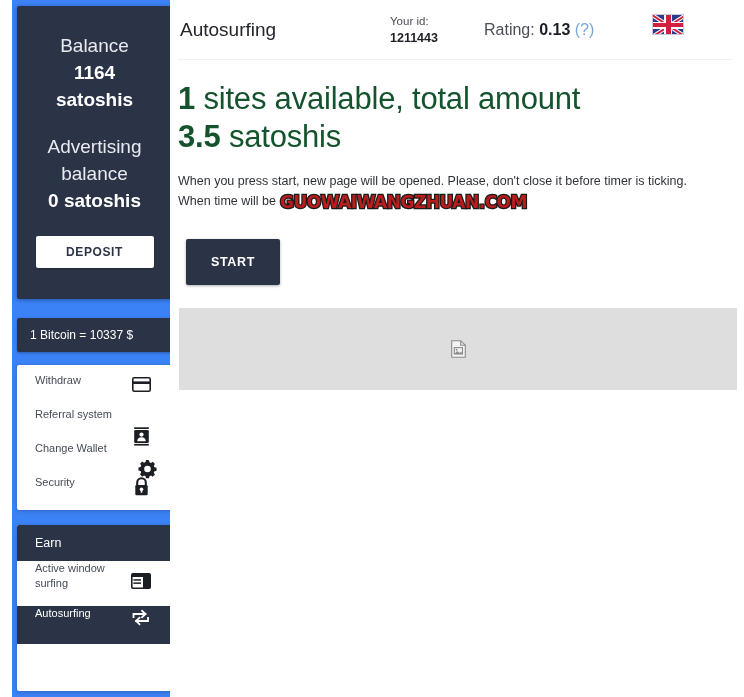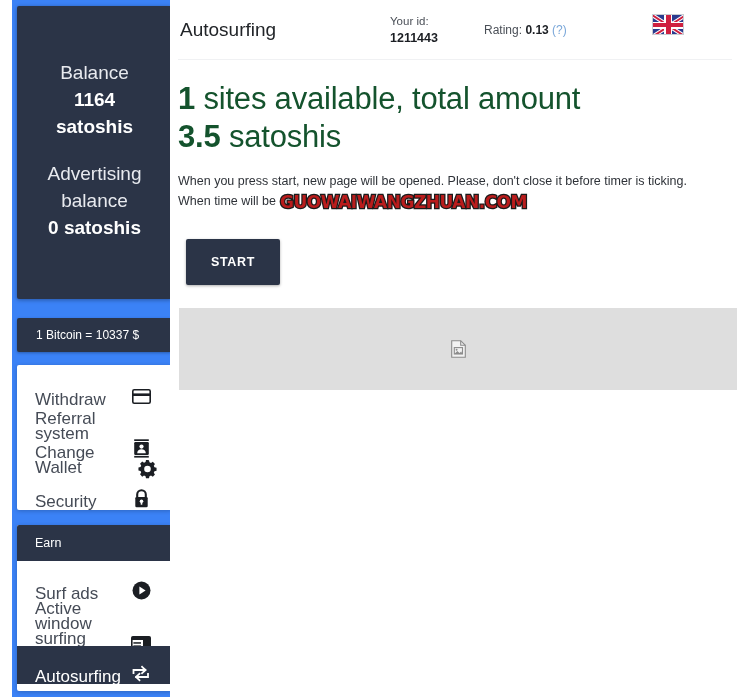--- a/index.html
+++ b/index.html
@@ -73,21 +73,21 @@
   .rate-card {
     position: absolute;
     left: 5px; top: 318px;
     width: 155px;
     height: 34px;
     background: #2b3447;
     border-radius: 2px;
     box-shadow: 0 1px 3px rgba(0,0,0,0.30);
     display: flex;
     align-items: center;
-    padding-left: 19px;
+    padding-left: 13px;
   }
   .rate-text {
     color: #ffffff;
     font-size: 12px;
     font-weight: 400;
   }
 
   .menu-card {
     position: absolute;
     left: 5px; top: 365px;
@@ -105,24 +105,24 @@
     height: 166px;
     background: #ffffff;
     border-radius: 2px;
     box-shadow: 0 1px 4px rgba(0,0,0,0.22);
     overflow: hidden;
   }
   .menu-item {
     position: relative;
     height: 34px;
     display: flex;
-    align-items: flex-end;
+    align-items: flex-start;
     padding: 0 20px 0 18px;
     color: #454b56;
-    font-size: 17px;
+    font-size: 11px;
     cursor: pointer;
   }
   .menu-item.tall { height: 45px; }
   .menu-item .lbl { flex: 1; line-height: 15px; }
   .menu-item .ico {
     width: 22px; height: 22px;
     display: flex; align-items: center; justify-content: center;
     flex: 0 0 22px;
   }
   .menu-head {
@@ -168,21 +168,21 @@
   }
   .page-title {
     font-size: 19px;
     color: #222529;
     font-weight: 400;
     width: 210px;
   }
   .idbox { width: 94px; }
   .id-label { font-size: 11.5px; color: #4a4f57; line-height: 17px; }
   .id-value { font-size: 12.5px; color: #1b1e23; font-weight: bold; line-height: 17px; }
-  .rating { font-size: 12px; color: #4a4f57; text-align: center; }
+  .rating { font-size: 16px; color: #4a4f57; text-align: center; }
   .rating b { color: #1b1e23; }
   .rating .q { color: #7aa7d9; }
   .flag-wrap { position: absolute; left: 482px; top: 14px; }
   .flag {
     width: 32px; height: 21px;
     border: 1px solid #c8ccd2;
     position: relative;
     overflow: hidden;
     background: #2a3b8f;
   }
@@ -268,20 +268,21 @@
   <aside class="sidebar">
 
     <div class="balance-card">
       <div class="bal-label">Balance</div>
       <div class="bal-value">1164</div>
       <div class="bal-value">satoshis</div>
       <div class="bal-gap"></div>
       <div class="bal-label">Advertising</div>
       <div class="bal-label">balance</div>
       <div class="bal-value">0 satoshis</div>
+      <button class="deposit-btn">DEPOSIT</button>
     </div>
 
     <div class="rate-card">
       <span class="rate-text">1 Bitcoin = 10337 $</span>
     </div>
 
     <nav class="menu-card">
 
       <div class="menu-item">
         <span class="lbl">Withdraw</span>
@@ -327,29 +328,20 @@
         <svg width="21" height="21" viewBox="0 0 21 21">
           <path fill="#1b1e23" d="M10.5 0.9l1.5 0.25 0.45 2.1 1.55 0.65 1.8-1.15 2.15 2.15-1.15 1.8 0.65 1.55 2.1 0.45v3.05l-2.1 0.45-0.65 1.55 1.15 1.8-2.15 2.15-1.8-1.15-1.55 0.65-0.45 2.1H9.0l-0.45-2.1-1.55-0.65-1.8 1.15L3.05 15.3l1.15-1.8L3.55 11.95 1.45 11.5V8.45l2.1-0.45L4.2 6.45 3.05 4.65 5.2 2.5l1.8 1.15L8.55 3.0 9.0 0.9z"></path>
           <circle cx="10.5" cy="10" r="3.3" fill="#ffffff"></circle>
         </svg>
       </span>
     </nav>
 
     <nav class="menu-card2">
       <div class="menu-head">Earn</div>
 
-      <div class="menu-item" style="margin-top:6px;">
-        <span class="lbl">Surf ads</span>
-        <span class="ico">
-          <svg width="19" height="19" viewBox="0 0 19 19">
-            <circle cx="9.5" cy="9.5" r="9" fill="#1b1e23"></circle>
-            <path d="M7.4 5.4l6.2 4.1-6.2 4.1z" fill="#ffffff"></path>
-          </svg>
-        </span>
-      </div>
 
       <div class="menu-item tall">
         <span class="lbl">Active window surfing</span>
         <span class="ico">
           <svg width="20" height="16" viewBox="0 0 20 16" style="position:relative;top:9px;">
             <rect x="0.8" y="0.8" width="18.4" height="14.4" rx="1.2" fill="none" stroke="#1b1e23" stroke-width="1.6"></rect>
             <rect x="0.8" y="0.8" width="18.4" height="3.2" fill="#1b1e23"></rect>
             <rect x="12.0" y="4.0" width="7.2" height="11.2" fill="#1b1e23"></rect>
             <rect x="2.4" y="6.2" width="7.6" height="1.5" fill="#1b1e23"></rect>
             <rect x="2.4" y="9.4" width="7.6" height="1.5" fill="#1b1e23"></rect>

